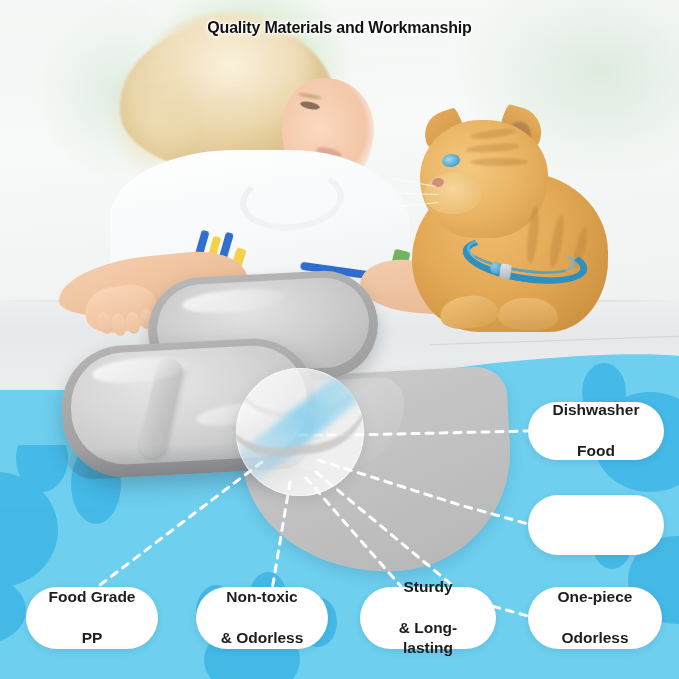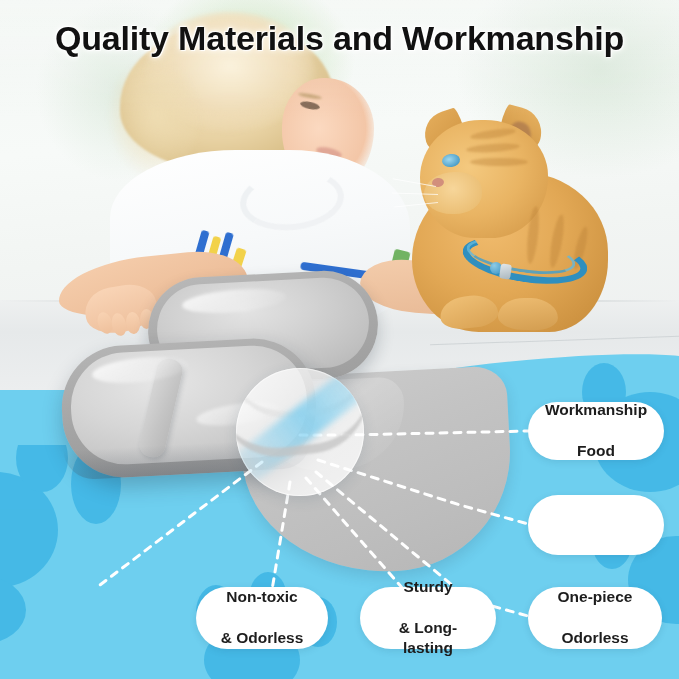--- a/index.html
+++ b/index.html
@@ -176,21 +176,21 @@
     color:#1d1d1d;font-size:15.5px;font-weight:700;line-height:1.32;
     box-shadow:0 2px 7px rgba(20,70,100,.13);}
   .pill span{display:block;padding:0 8px;}
 
   
   #lines{position:absolute;left:0;top:0;width:679px;height:679px;pointer-events:none;}
   #lines path{stroke:#ffffff;stroke-width:3;fill:none;stroke-dasharray:7 7;stroke-linecap:round;}
 
   
   #title{position:absolute;left:0;top:19px;width:679px;text-align:center;
-    font-size:34px;font-weight:700;color:#111;letter-spacing:-.2px;
+    font-size:16px;font-weight:700;color:#111;letter-spacing:-.2px;
     font-family:"Liberation Sans",sans-serif;
     text-shadow:0 0 4px #fff,0 0 8px #fff,1px 1px 0 rgba(255,255,255,.85),-1px -1px 0 rgba(255,255,255,.85);}
 </style>
 </head>
 <body>
 
 <div id="stage">
 
   <div id="photo">
     <div id="photo-bg"></div>
@@ -298,21 +298,21 @@
   </svg>
 
   <div id="mag">
     <div id="mag-edge2"></div>
     <div id="mag-streak"></div>
     <div id="mag-edge"></div>
   </div>
 
   <div class="pill" style="left:528px;top:402px;width:136px;height:58px;">
     <span>
-      <span>Workmanship</span><br>
+      <span>Dishwasher</span><br>
       <span>Food</span>
     </span>
   </div>
 
   <div class="pill" style="left:528px;top:495px;width:136px;height:60px;">
     <span>
       <br>
     </span>
   </div>
 
@@ -330,16 +330,22 @@
     </span>
   </div>
 
   <div class="pill" style="left:360px;top:587px;width:136px;height:62px;">
     <span>
       <span>Sturdy</span><br>
       <span>&amp; Long-lasting</span>
     </span>
   </div>
 
+  <div class="pill" style="left:26px;top:587px;width:132px;height:62px;">
+    <span>
+      <span>Food Grade</span><br>
+      <span>PP</span>
+    </span>
+  </div>
 
   <div id="title">Quality Materials and Workmanship</div>
 
 </div>
 
 </body></html>

